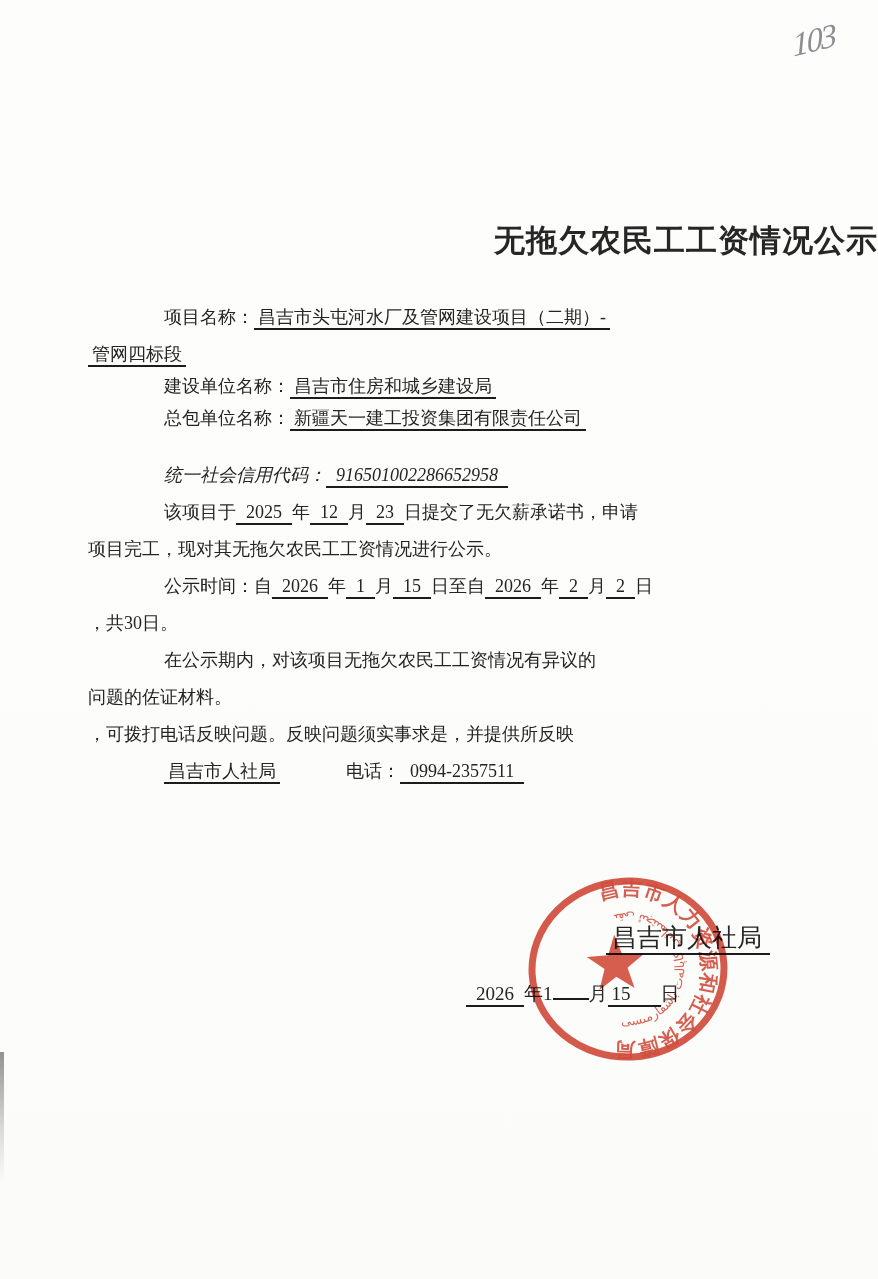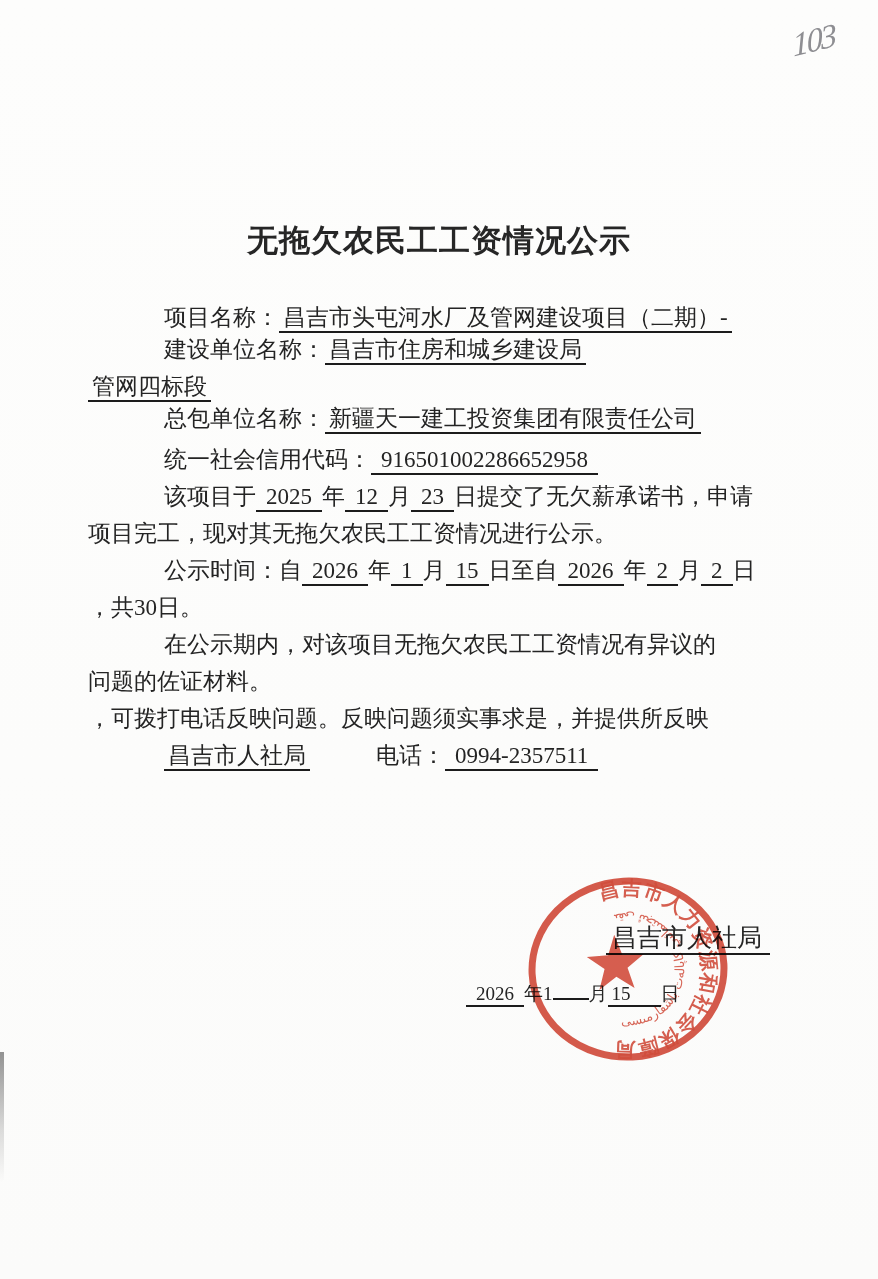--- a/index.html
+++ b/index.html
@@ -24,39 +24,39 @@
   .hand-number{
     position:absolute;top:22px;left:792px;
     font-style:italic;
     font-size:33px;
     color:#8e8e92;
     transform:rotate(-14deg) skewX(-10deg);
     letter-spacing:-2px;
   }
   .doc-title{
     position:absolute;top:220px;left:0;width:100%;
-    text-align:center;
+    text-align:right;
     font-size:31px;
     font-weight:600;
     letter-spacing:1px;
     color:#262626;
   }
   .body-text{
     position:absolute;top:299px;left:88px;width:704px;
-    font-size:23px;
+    font-size:18px;
     color:#242424;
   }
   .line{
     line-height:37px;
     height:37px;
     white-space:nowrap;
   }
   .line.indent{padding-left:76px;}
   .line.tight{margin-top:-5px;}
-  .line.loose{margin-top:4px;}
+  .line.loose{margin-top:20px;font-style:italic;}
   .u{
     border-bottom:2px solid #1c1c1c;
     padding:0 4px 1px 4px;
   }
   .u.num{padding:0 10px 1px 10px;}
   .spacer{display:inline-block;width:66px;}
   .blank-u{
     display:inline-block;
     border-bottom:2px solid #1c1c1c;
     width:36px;
@@ -94,26 +94,26 @@
   <div class="hand-number">103</div>
 
   <div class="doc-title">无拖欠农民工工资情况公示</div>
 
   <div class="body-text">
 
     <div class="line indent">
       <span>项目名称：</span><span class="u">昌吉市头屯河水厂及管网建设项目（二期）-</span>
     </div>
 
+    <div class="line">
+      <span class="u">管网四标段</span>
+    </div>
+
     <div class="line indent tight">
       <span>建设单位名称：</span><span class="u">昌吉市住房和城乡建设局</span>
-    </div>
-
-    <div class="line">
-      <span class="u">管网四标段</span>
     </div>
 
     <div class="line indent tight">
       <span>总包单位名称：</span><span class="u">新疆天一建工投资集团有限责任公司</span>
     </div>
 
     <div class="line indent loose">
       <span>统一社会信用代码：</span><span class="u num">916501002286652958</span>
     </div>
 

